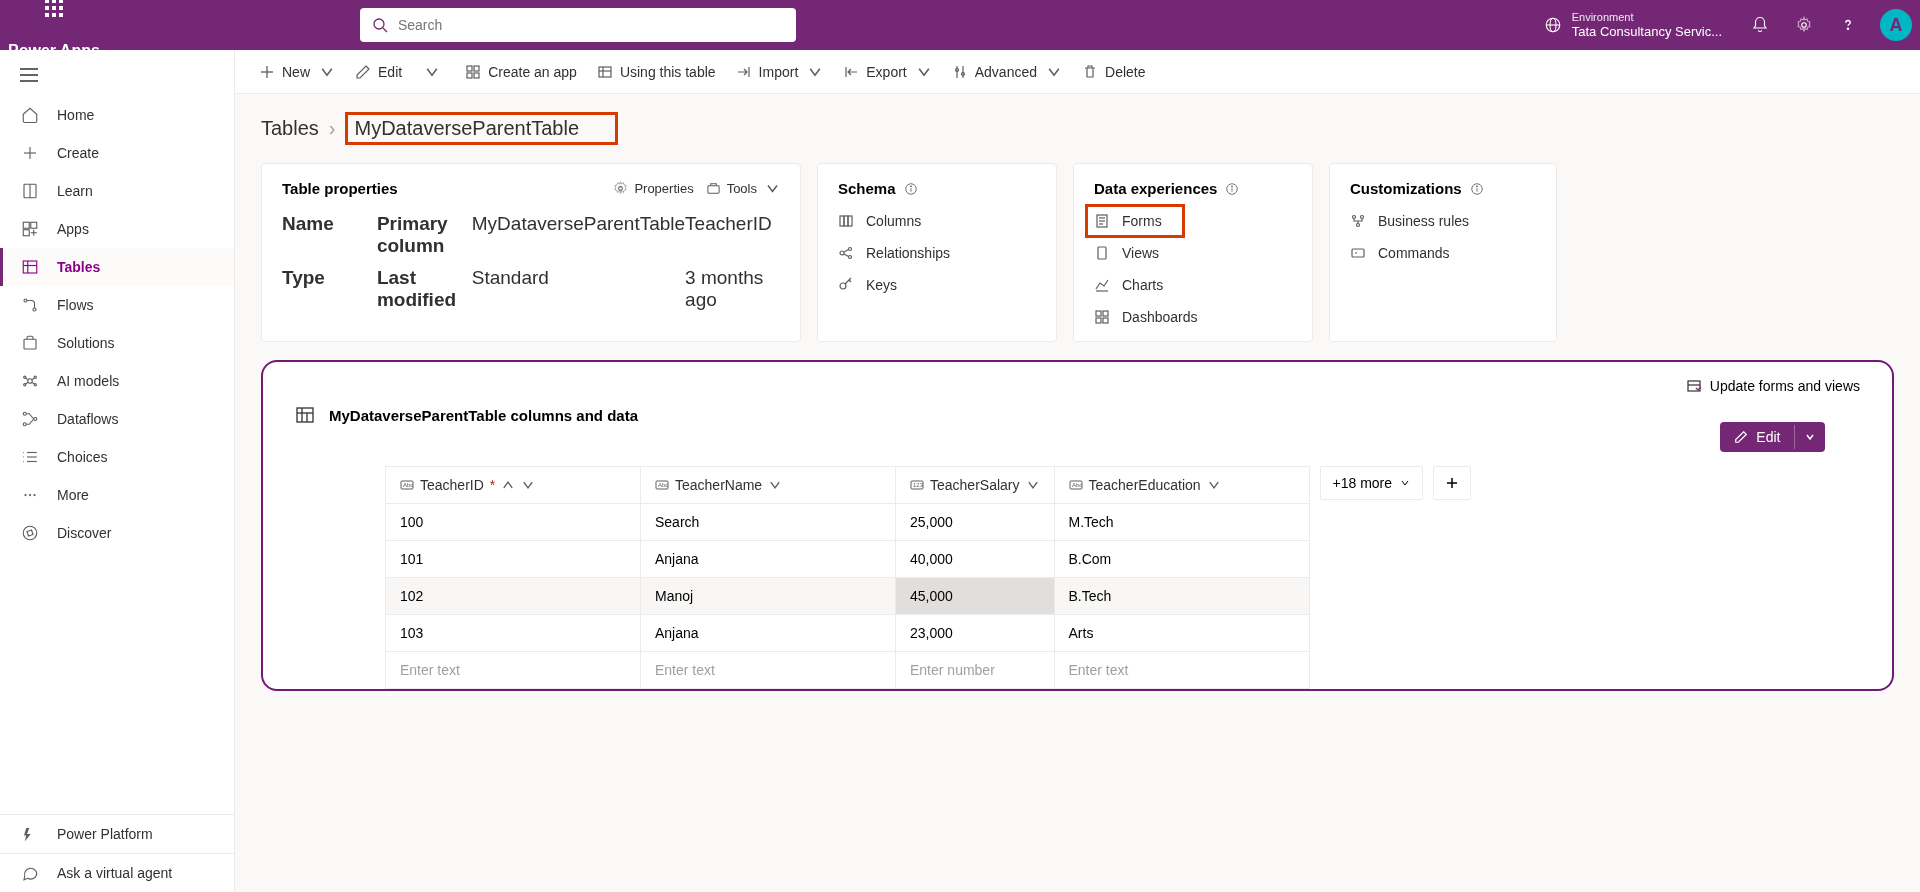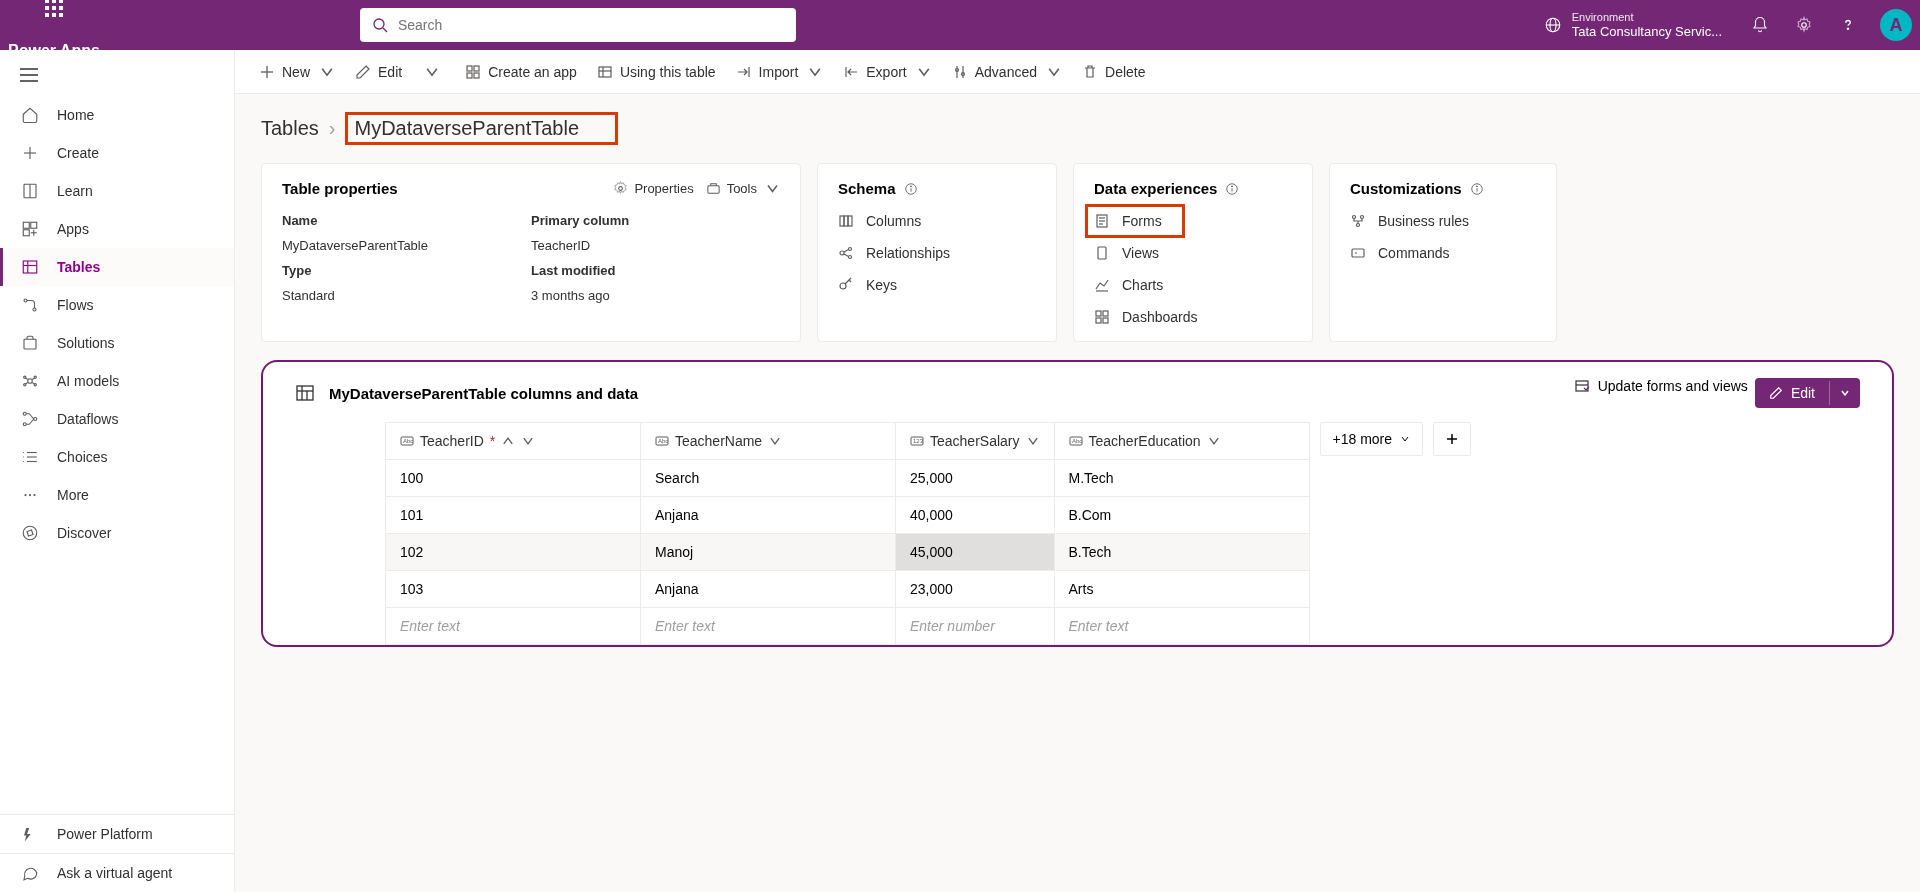--- a/index.html
+++ b/index.html
@@ -55,47 +55,47 @@
 .card-props { flex: 0 0 540px; }
 .card-schema { flex: 0 0 240px; }
 .card-de { flex: 0 0 240px; }
 .card-cust { flex: 0 0 228px; }
 .card-head { display: flex; align-items: center; justify-content: space-between; margin-bottom: 16px; }
 .card-title { font-size: 15px; font-weight: 600; display: flex; align-items: center; gap: 8px; }
 .card-title svg.info { width: 14px; height: 14px; color: #605e5c; }
 .card-actions { display: flex; gap: 12px; }
 .card-action { display: flex; align-items: center; gap: 6px; font-size: 13px; color: #323130; cursor: pointer; }
 .card-action svg { width: 15px; height: 15px; color: #605e5c; }
-.props-grid { display: grid; grid-template-columns: 1fr 1fr; row-gap: 10px; font-size: 13px; }
+.props-grid { display: grid; grid-template-columns: 1fr 1fr 1fr 1fr; row-gap: 10px; font-size: 19px; }
 .prop-label { font-weight: 600; color: #323130; }
 .prop-value { color: #323130; }
 .link-list { display: flex; flex-direction: column; gap: 16px; }
 .link-item { display: flex; align-items: center; gap: 12px; font-size: 14px; color: #323130; cursor: pointer; }
 .link-item svg { width: 16px; height: 16px; color: #605e5c; }
 .link-item.highlighted { border: 3px solid #d83b01; padding: 6px 20px 6px 6px; margin: -9px -23px -9px -9px; width: fit-content; }
 
 
 .data-section { background: white; border: 2px solid #701a75; border-radius: 16px; padding: 16px 32px 0; }
 .data-head { display: flex; align-items: center; justify-content: space-between; margin-bottom: 14px; }
 .data-head-left { display: flex; align-items: center; gap: 14px; font-size: 15px; font-weight: 600; }
-.data-head-right { display: flex; align-items: flex-start; gap: 7px; }
+.data-head-right { display: flex; align-items: center; gap: 28px; flex-direction: column; }
 .update-link { display: flex; align-items: center; gap: 8px; font-size: 14px; cursor: pointer; }
 .edit-btn { background: #742774; color: white; display: flex; align-items: center; border-radius: 4px; overflow: hidden; }
 .edit-btn-main { display: flex; align-items: center; gap: 8px; padding: 7px 14px; cursor: pointer; font-size: 14px; }
 .edit-btn-split { padding: 7px 10px; border-left: 1px solid rgba(255,255,255,0.3); cursor: pointer; }
 
 table.datagrid { border-collapse: collapse; margin-left: 90px; }
 .datagrid th, .datagrid td { border: 1px solid #edebe9; padding: 10px 14px; font-size: 14px; text-align: left; font-weight: 400; }
 .datagrid th { background: white; color: #323130; }
 .th-inner { display: flex; align-items: center; gap: 6px; }
 .th-inner svg { width: 14px; height: 14px; color: #605e5c; }
 .col-salary { text-align: right; }
 .row-sel .cell-salary { background: #e1dfdd; }
 .row-sel { background: #f8f7f6; }
-.placeholder-row td { color: #a19f9d; font-style: italic; }
+.placeholder-row td { color: #a19f9d; }
 .more-cols { display: flex; gap: 10px; }
 .more-pill { border: 1px solid #edebe9; padding: 8px 12px; font-size: 14px; display: flex; align-items: center; gap: 8px; cursor: pointer; border-radius: 2px; }
 
 svg { display: block; }
 </style>
 </head>
 <body>
 
 <div class="header">
   <div class="header-left">

